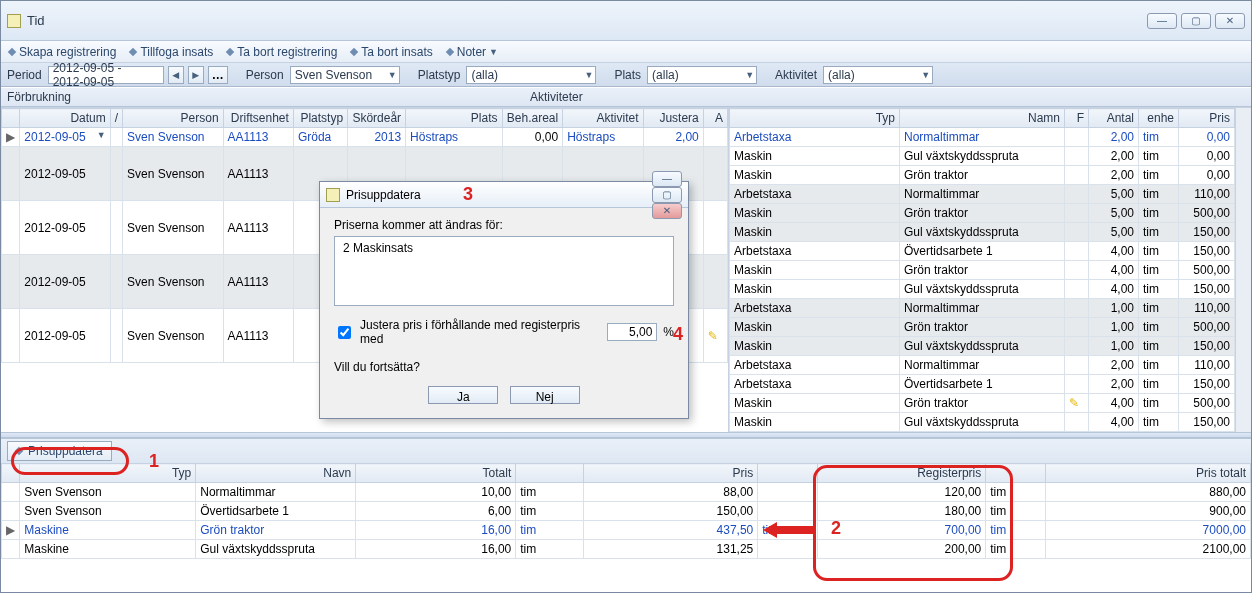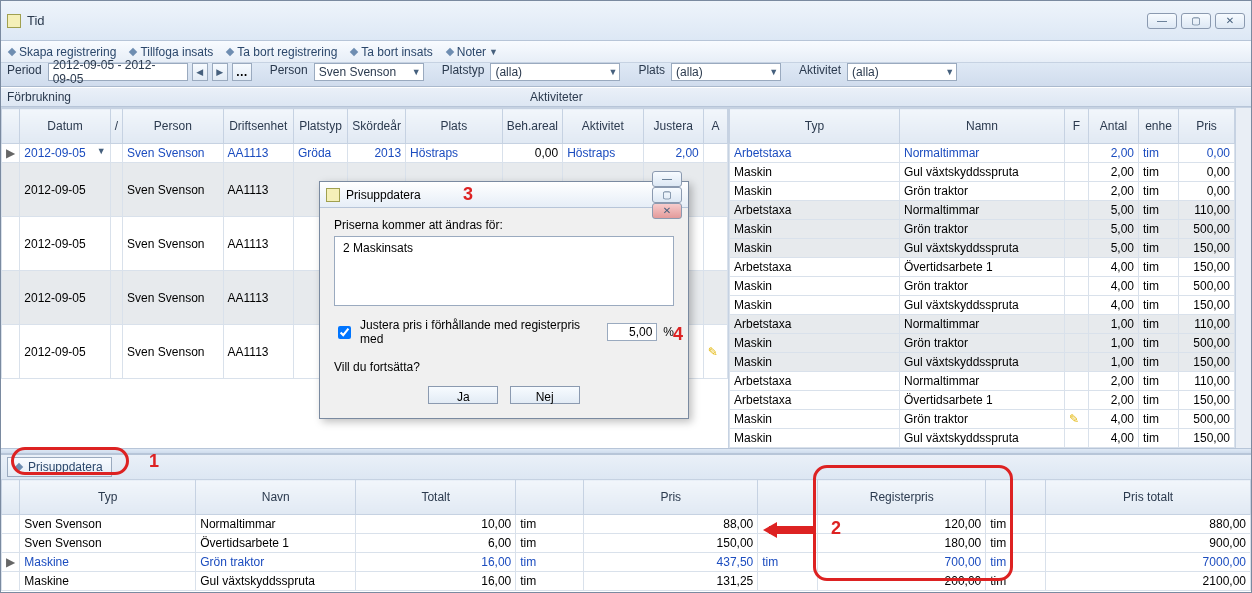--- a/index.html
+++ b/index.html
@@ -7,30 +7,30 @@
 .window { width: 1252px; height: 593px; background: #fff; border: 1px solid #7a8aa0; position: relative; }
 .titlebar { height: 40px; background: linear-gradient(#eef4fb,#dde8f5); border-bottom: 1px solid #b7c5d8; display: flex; align-items: center; padding: 6px 6px; }
 .titlebar .icon { width: 14px; height: 14px; margin-right: 6px; background:#f5f0b8; border:1px solid #a0a050;}
 .titlebar .title { font-size: 13px; color:#2b3a4e;}
 .titlebar .win-controls { margin-left:auto; display:flex; gap:4px;}
 .win-controls .wc { width:30px; height:16px; border:1px solid #8b9ab0; border-radius:3px; background:linear-gradient(#f7fbff,#dde8f4); display:flex; align-items:center; justify-content:center; font-size:10px; color:#46607d;}
 .toolbar { height: 22px; background: linear-gradient(#f8fbff,#e7eef7); border-bottom:1px solid #c6d2e2; display:flex; align-items:center; padding:0 8px; gap:14px;}
 .toolbar .diamond { width:6px; height:6px; background:#6e8db1; transform:rotate(45deg); margin-right:4px;}
 .toolbar .item { display:flex; align-items:center; color:#2b476b; cursor:pointer;}
 .toolbar .item .dd { margin-left:3px; font-size:9px; color:#46607d;}
-.filterbar { height:24px; background:linear-gradient(#dfe9f5,#d0dced); border-bottom:1px solid #aab9cd; display:flex; align-items:flex-start; padding:0 6px; gap:4px;}
+.filterbar { height:24px; background:linear-gradient(#dfe9f5,#d0dced); border-bottom:1px solid #aab9cd; display:flex; align-items:center; padding:0 6px; gap:4px;}
 .filterbar .lbl { color:#2b3a4e; margin-right:2px;}
 .filterbar .field { height:18px; background:#fff; border:1px solid #9aaabf; padding:0 16px 0 4px; display:flex; align-items:center; color:#2b3a4e; position:relative;}
 .filterbar .field .arr { position:absolute; right:2px; top:3px; font-size:9px; color:#46607d;}
 .filterbar .nav { width:16px; height:18px; border:1px solid #9aaabf; background:linear-gradient(#f7fbff,#e2ebf5); display:flex;align-items:center;justify-content:center; font-size:9px;color:#46607d;}
 .filterbar .ellips {width:20px;height:18px;border:1px solid #9aaabf;background:linear-gradient(#f7fbff,#e2ebf5);display:flex;align-items:center;justify-content:center;font-weight:bold;}
 .section-head-row { display:flex; }
 .section-head { background:linear-gradient(#eaf0f8,#dde7f3); border-bottom:1px solid #b7c5d8; border-top:1px solid #fff; padding:2px 6px; color:#2b3a4e; font-weight:normal;}
 .grid { border-collapse:collapse; width:100%;}
-.grid th { background:linear-gradient(#f2f6fb,#e1e9f3); border:1px solid #c6d2e2; padding:10px 4px; font-weight:normal; color:#2b3a4e; text-align:center; height:18px;}
+.grid th { background:linear-gradient(#f2f6fb,#e1e9f3); border:1px solid #c6d2e2; padding:2px 4px; font-weight:normal; color:#2b3a4e; text-align:right; height:18px;}
 .grid td { border:1px solid #d9e1eb; padding:2px 4px; height:18px; background:#fff; white-space:nowrap; overflow:hidden;}
 .grid tr.shade td { background:#e7eaed; }
 .grid td.rt { text-align:right;margin-left:27px; }
 .link { color:#1b4cbf; }
 .row-ind { width:12px; color:#666;}
 .panes { display:flex; border-top:1px solid #c6d2e2;}
 .left-pane { width:728px; border-right:1px solid #c6d2e2;}
 .right-pane { flex:1; }
 .splitter-h { height:6px; background:linear-gradient(#dfe9f5,#cfdced); border-top:1px solid #b7c5d8; border-bottom:1px solid #b7c5d8;}
 .bottom-button-bar { background:linear-gradient(#eaf0f8,#dde7f3); padding:2px 6px; border-top:1px solid #b7c5d8;}
@@ -91,21 +91,21 @@
       </div>
     <div class="item">
         <span class="diamond"></span>
         <span>Noter</span>
         <span class="dd">▼</span>
       </div>
   </div>
 
   <div class="filterbar">
     <span class="lbl">Period</span>
-    <div class="field" style="width:140px">
+    <div class="field" style="width:116px">
         <span>2012-09-05 - 2012-09-05</span>
       </div>
     <div class="nav">◀</div>
     <div class="nav">▶</div>
     <div class="ellips">…</div>
     <span style="width:10px"></span>
     <span class="lbl">Person</span>
     <div class="field" style="width:110px">
         <span>Sven Svenson</span>
         <span class="arr">▼</span>

